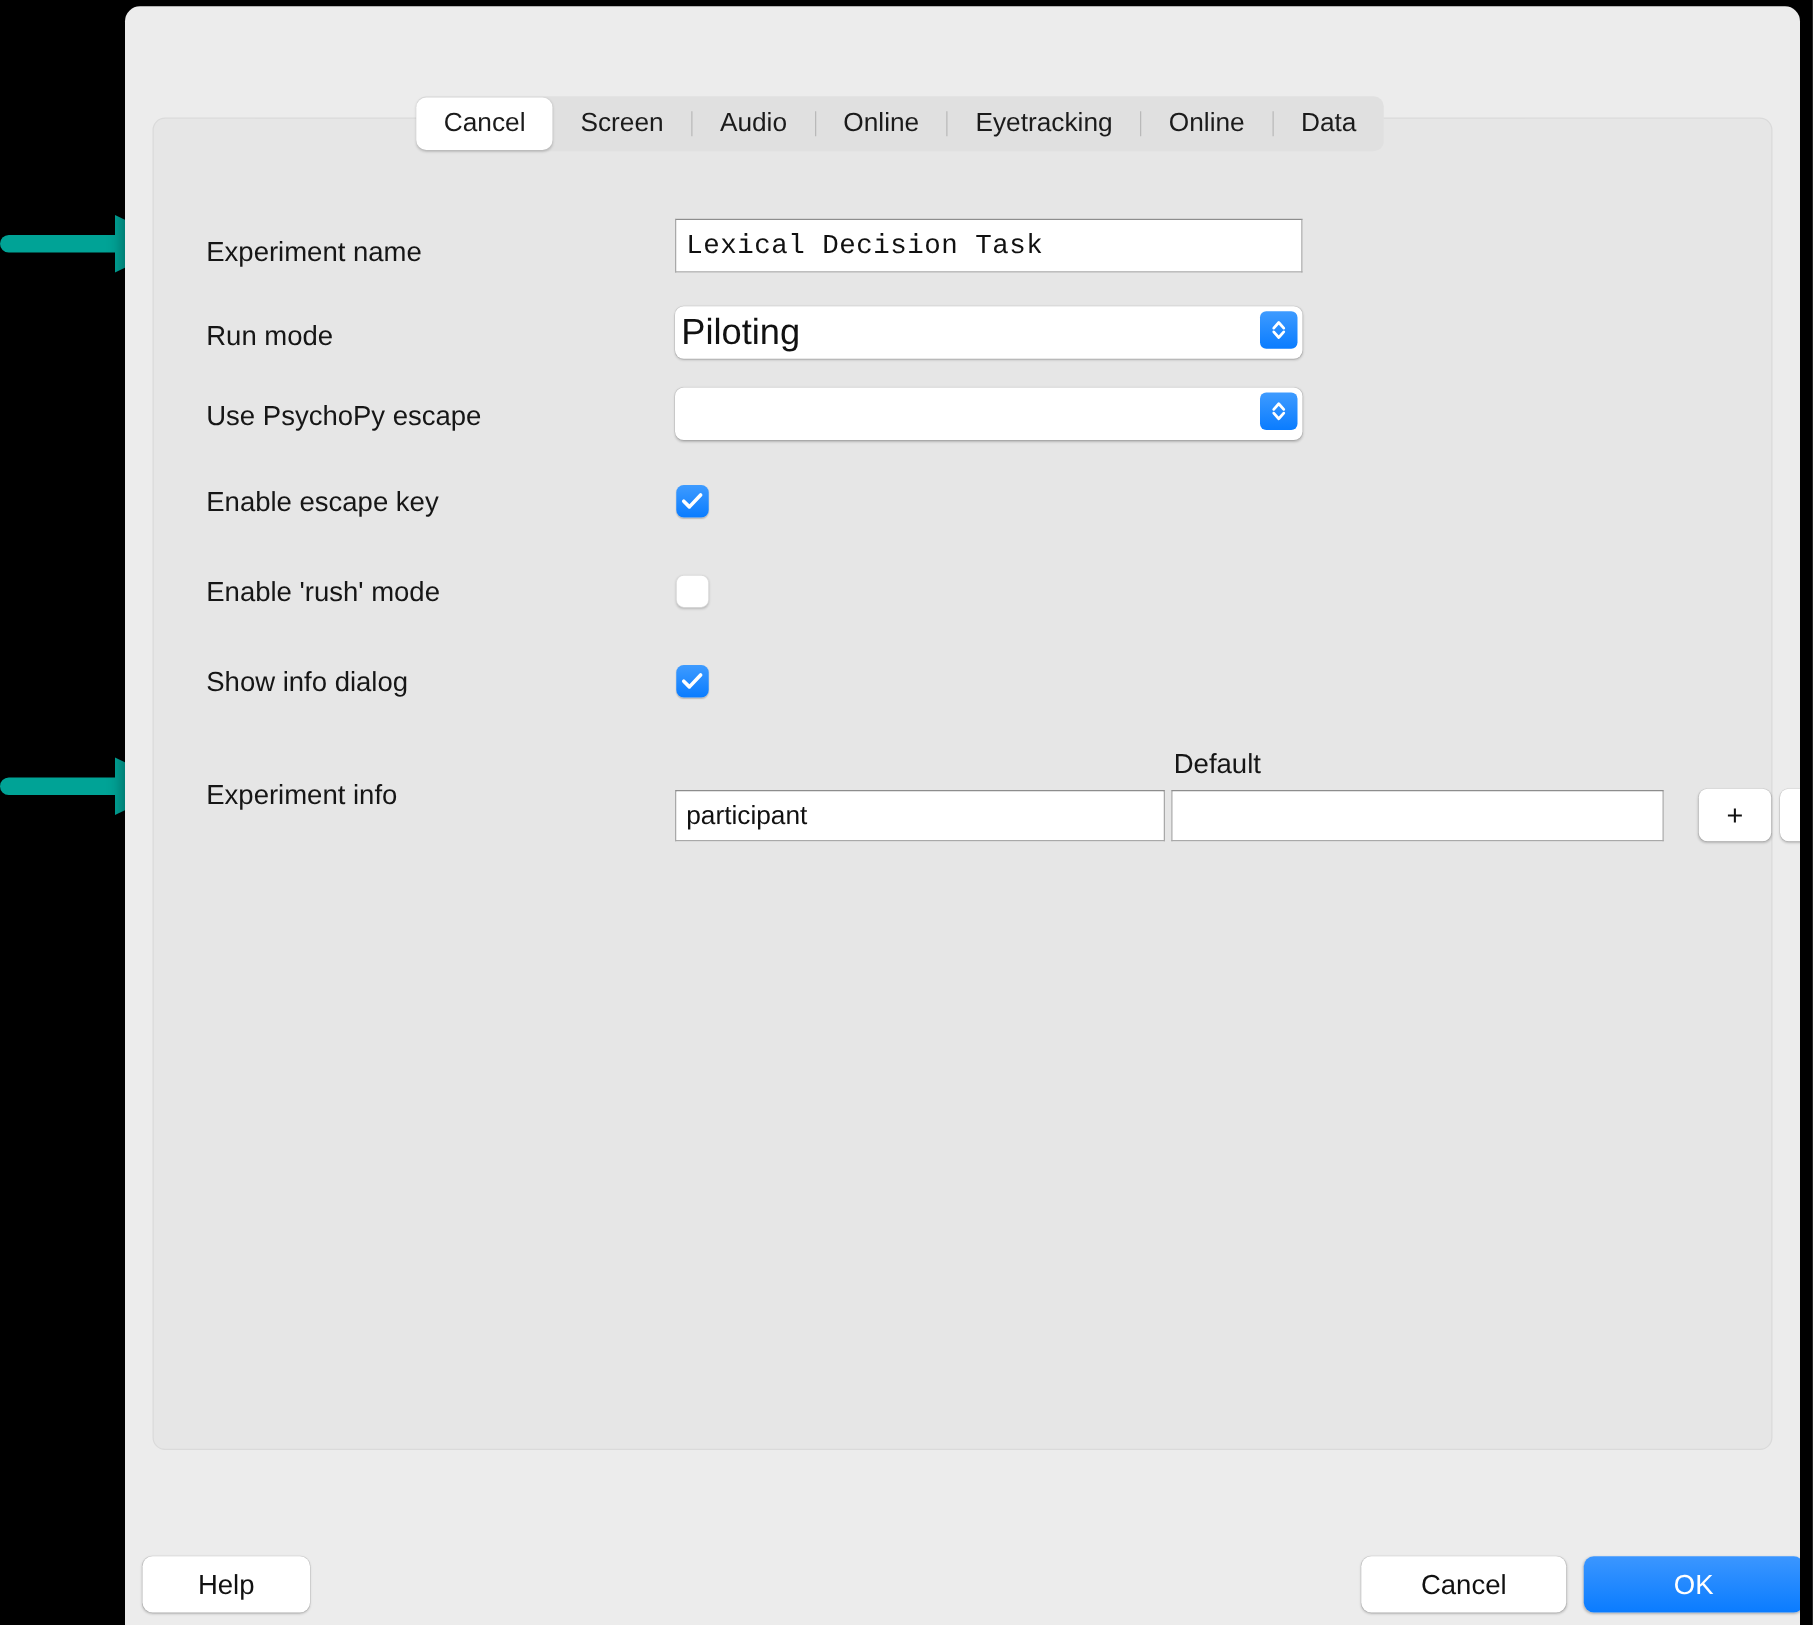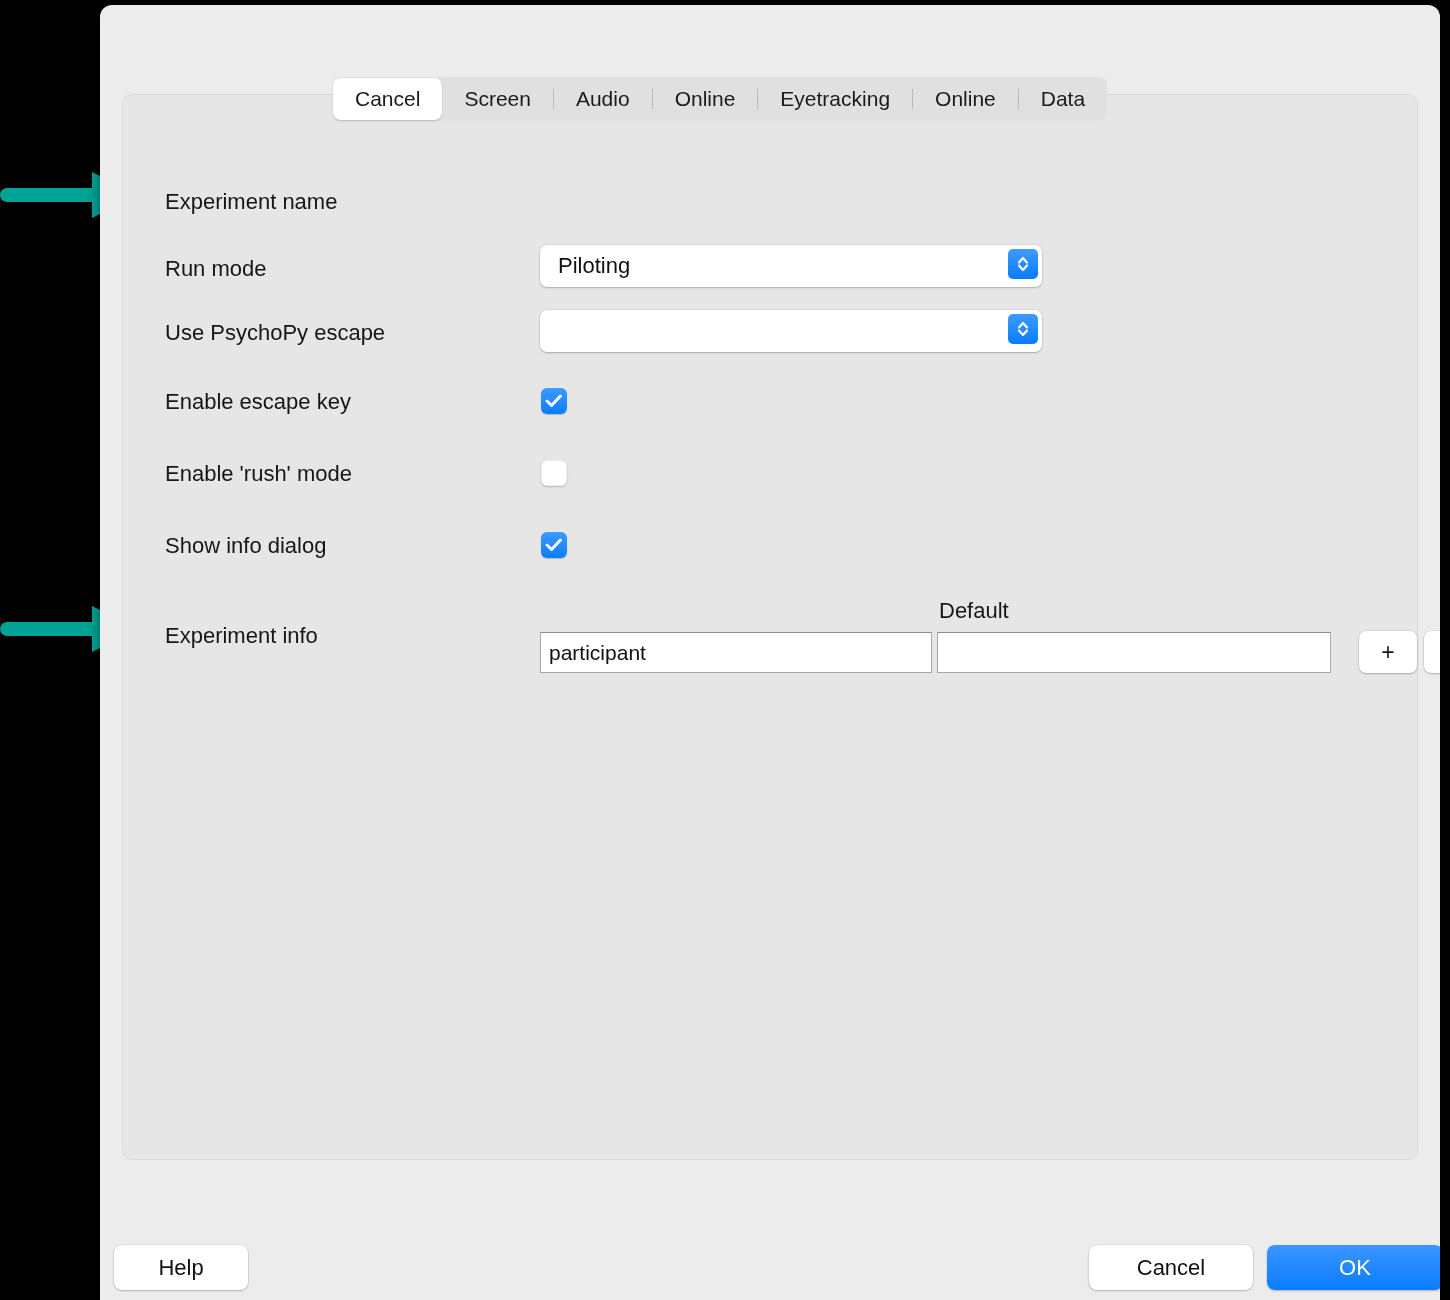--- a/index.html
+++ b/index.html
@@ -110,22 +110,22 @@
     padding: 0 8px;
   }
   .textfield.mono { font-family: "Liberation Mono", monospace; font-size: 22px; letter-spacing: .4px; }
 
   .popup {
     position: absolute;
     background: #ffffff;
     border-radius: 7px;
     box-shadow: 0 1px 2px rgba(0,0,0,.22), 0 0 0 .5px rgba(0,0,0,.10);
     display: flex; align-items: center;
-    font-size: 22px; color: #111;
-    padding-left: 18px;
+    font-size: 29px; color: #111;
+    padding-left: 5px;
   }
   .stepper {
     position: absolute; right: 4px; top: 4px;
     width: 30px; height: 30px;
     background: linear-gradient(#3e9bff,#0a7cff);
     border-radius: 5px;
     display: flex; flex-direction: column;
     align-items: center; justify-content: center;
     gap: 1px;
   }
@@ -189,20 +189,21 @@
   </div>
 
   <div id="window">
 
 
     <div id="panel">
 
       <div class="row" style="top:94px">
         <div class="lbl">Experiment name</div>
       </div>
+      <div class="textfield mono" style="left:417px; top:80px; width:502px; height:43px;">Lexical Decision Task</div>
 
       <div class="row" style="top:161px">
         <div class="lbl">Run mode</div>
       </div>
       <div class="popup" style="left:417px; top:150px; width:502px; height:42px;">
         <span>Piloting</span>
         <span class="stepper">
           <svg width="14" height="20" viewBox="0 0 14 20">
             <path d="M3 8.5 L7 4 L11 8.5" fill="none" stroke="#fff" stroke-width="2.2" stroke-linecap="round" stroke-linejoin="round"></path>
             <path d="M3 11.5 L7 16 L11 11.5" fill="none" stroke="#fff" stroke-width="2.2" stroke-linecap="round" stroke-linejoin="round"></path>

